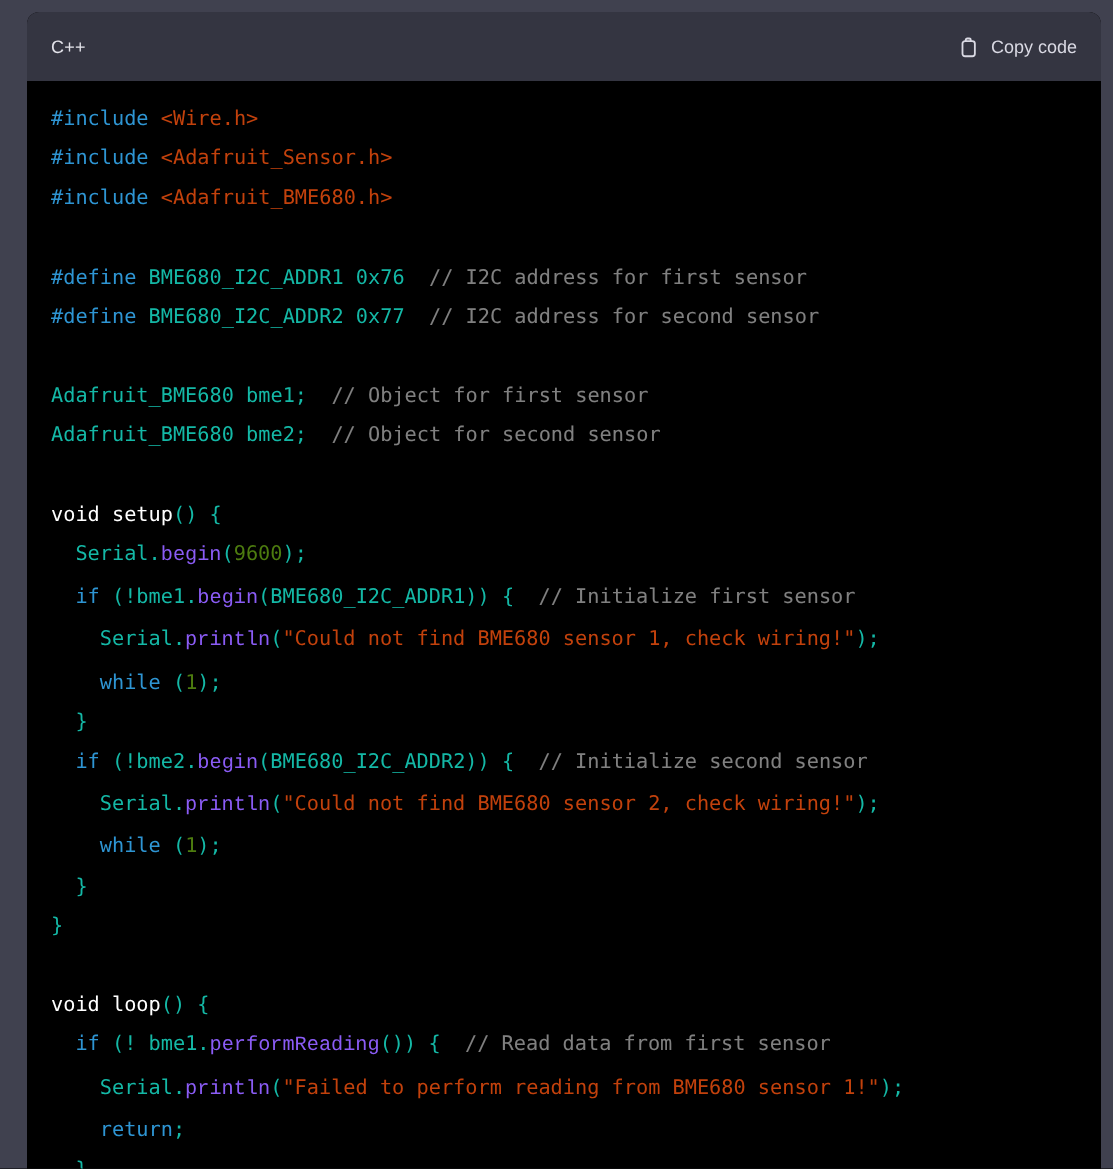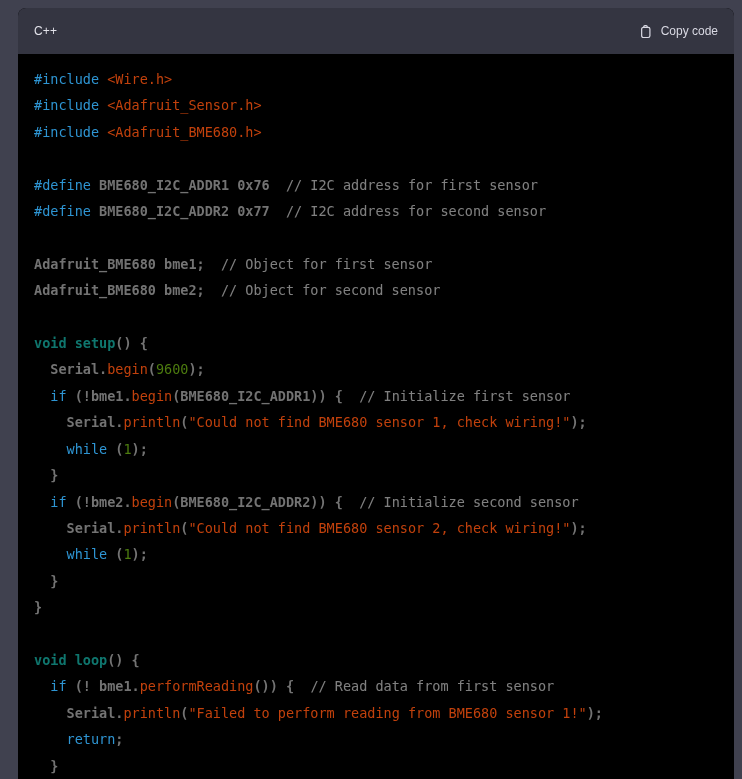--- a/index.html
+++ b/index.html
@@ -61,26 +61,26 @@
     padding: 12px 16px;
     font-family: "DejaVu Sans Mono", "Liberation Mono", monospace;
     font-size: 13.5px;
     line-height: 26.4px;
     color: #ffffff;
   }
   .code-line {
     white-space: pre;
     min-height: 26.4px;
   }
-  .tok-p { color: #737373; font-weight: bold; }
+  .tok-p { color: #14b8a6; font-weight: normal; }
   .tok-k { color: #2e95d3; margin-top: 44px; }
   .tok-s { color: #c2410c; }
   .tok-n { color: #4d7c0f; }
-  .tok-f { color: #c2410c; }
-  .tok-t { color: #0f766e; font-weight: bold; }
+  .tok-f { color: #8b5cf6; font-family: Liberation Mono, monospace; }
+  .tok-t { color: #ffffff; }
   .tok-c { color: hsla(0, 0%, 100%, 0.5); }
 </style>
 </head>
 <body>
 
 <div class="code-block">
   <div class="code-header">
     <span class="lang-label">C++</span>
     <button class="copy-btn">
       <span>

